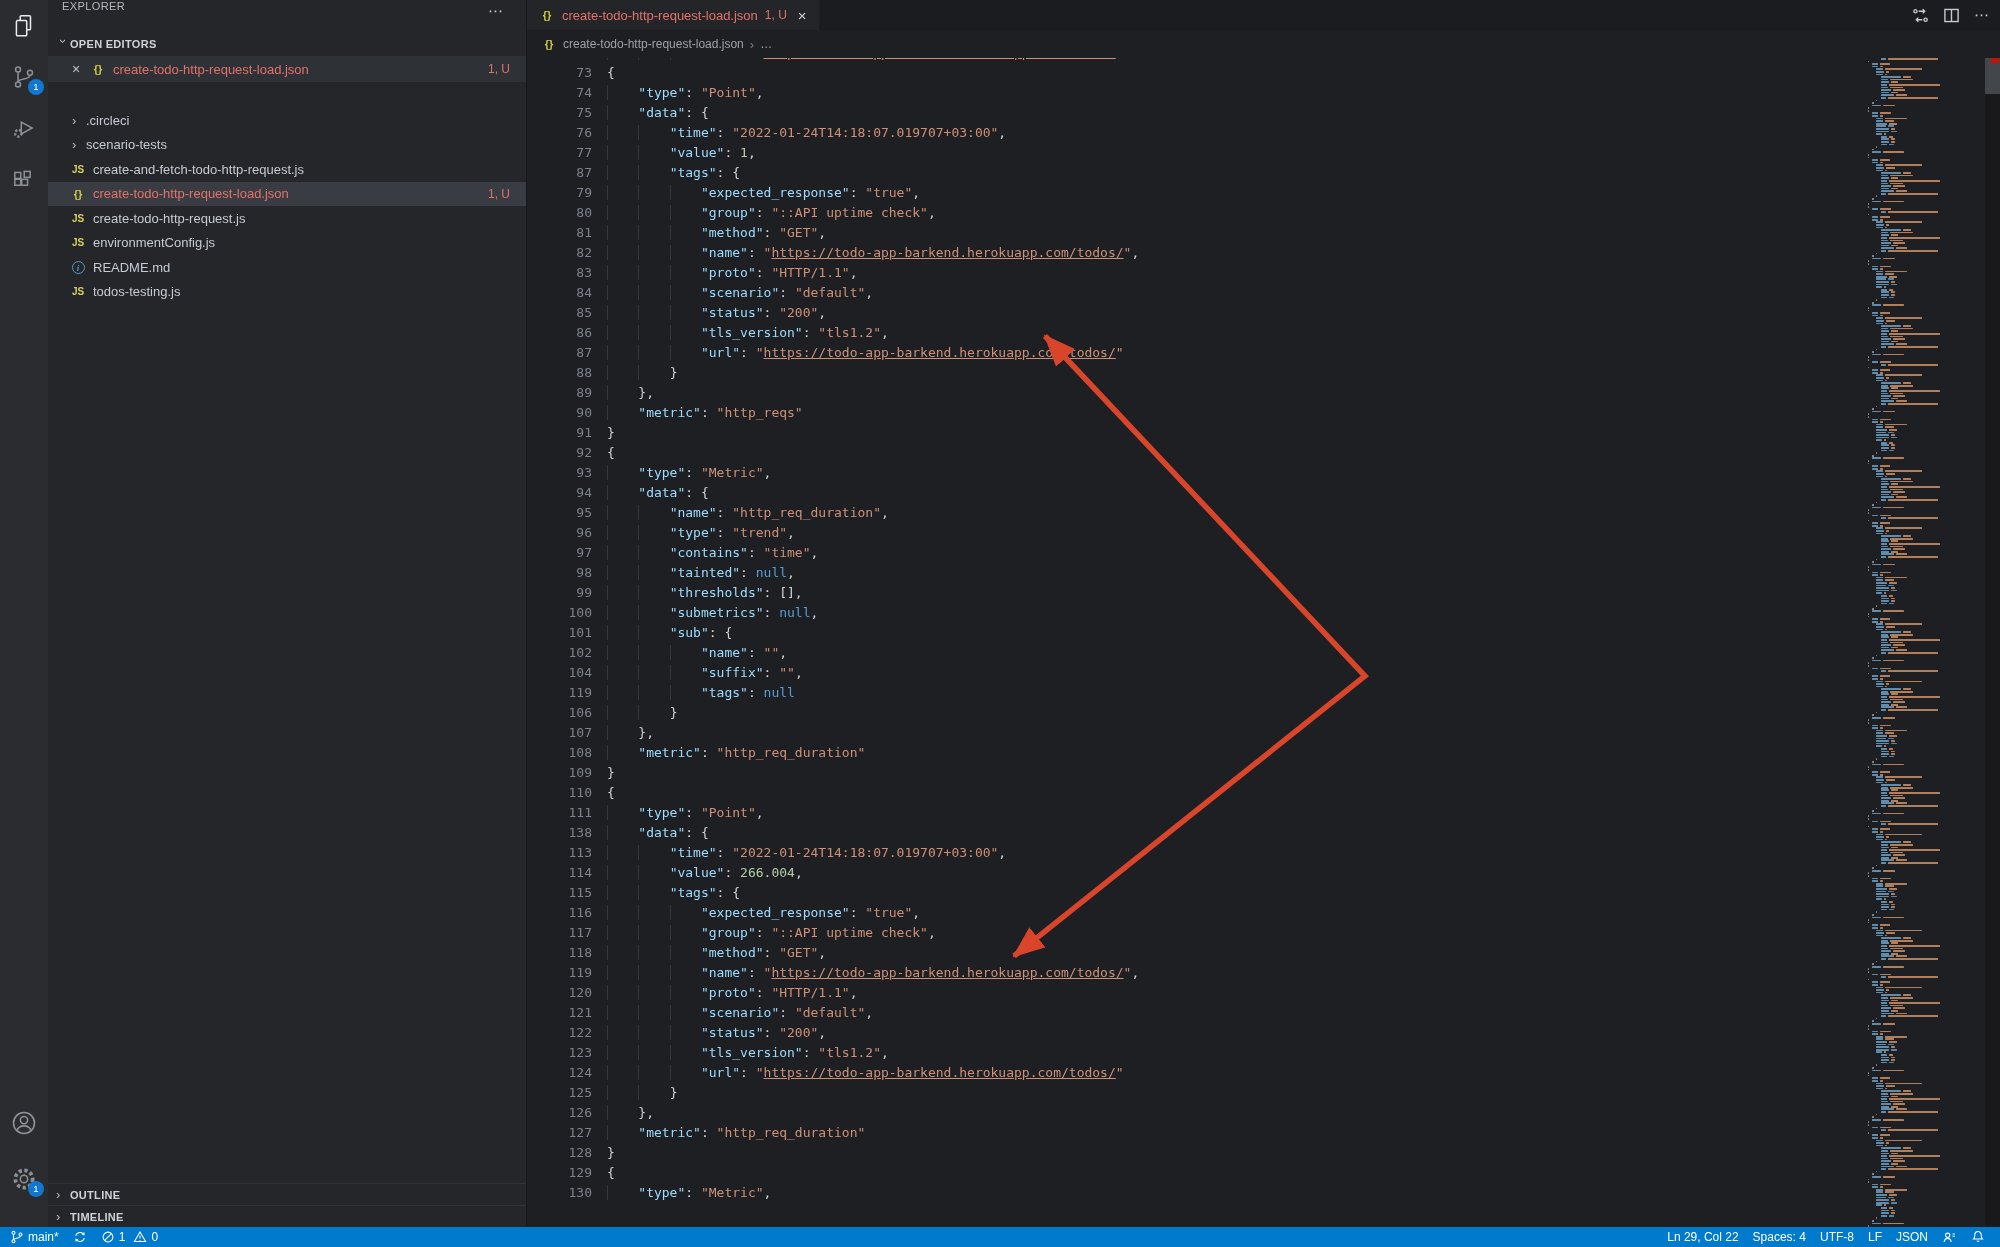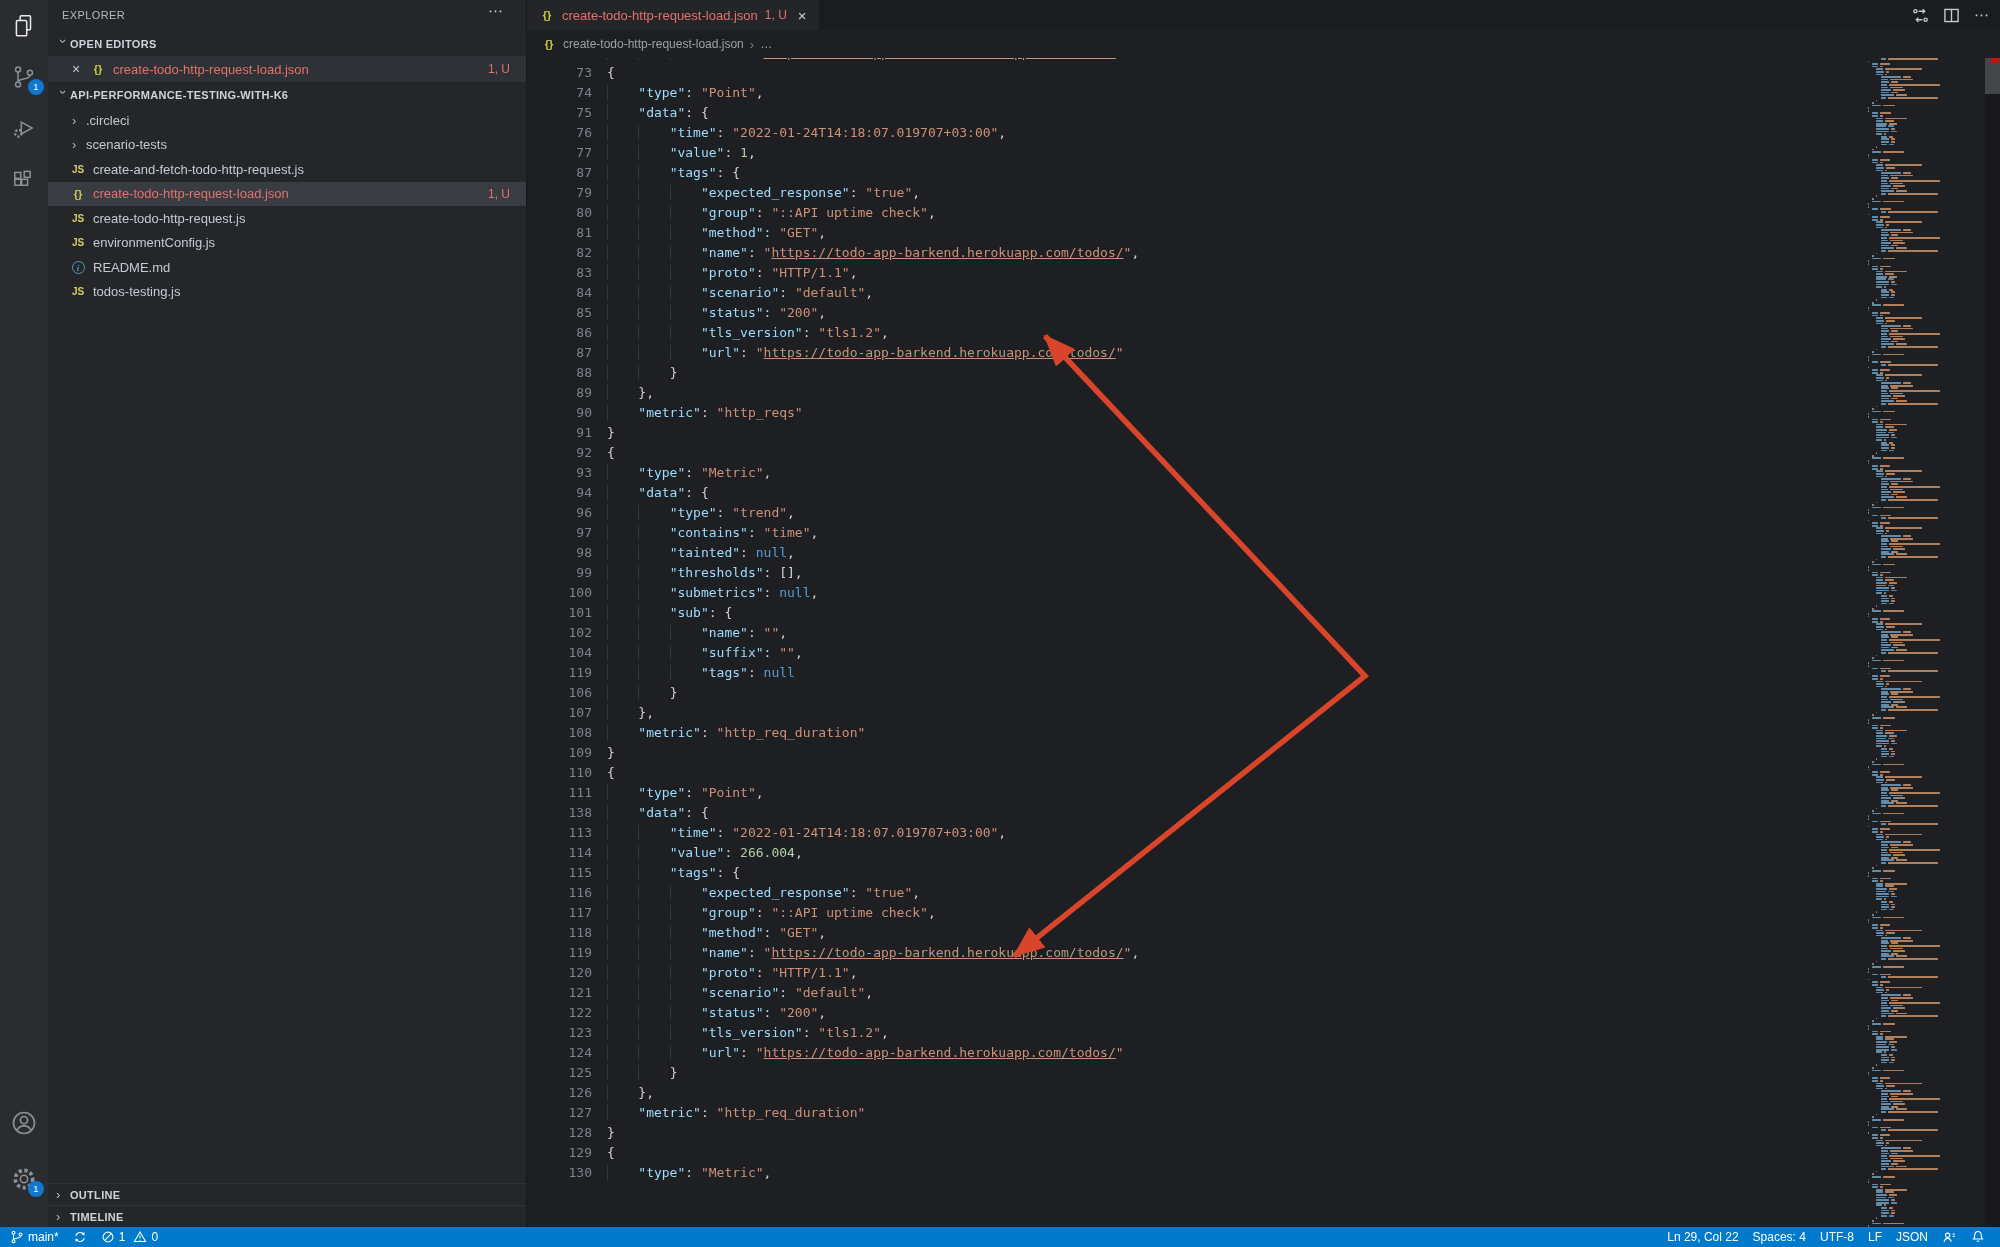--- a/index.html
+++ b/index.html
@@ -8,21 +8,21 @@
 
   
   #activity-bar { position:absolute; left:0; top:0; width:48px; bottom:20px; background:#2b2c30; z-index:5; }
   .ab-item { position:absolute; left:0; width:48px; height:44px; display:flex; align-items:center; justify-content:center; color:#8b9096; cursor:pointer; }
   .ab-item svg { stroke:#8b9096; fill:none; stroke-width:1.4; }
   .ab-item.active svg { stroke:#e8eaee; }
   .ab-badge { position:absolute; right:4px; bottom:4px; min-width:16px; height:16px; border-radius:9px; background:#1177cf; color:#fff; font-size:9.5px; line-height:16px; text-align:center; font-family:"Liberation Sans",sans-serif; }
 
   
   #sidebar { position:absolute; left:48px; top:0; width:479px; bottom:20px; background:#24262a; border-right:1px solid #17181b; z-index:4; overflow:hidden; }
-  #sidebar-title-row { position:absolute; top:0; left:0; right:0; height:30px; display:flex; align-items:center; }
+  #sidebar-title-row { position:absolute; top:0; left:0; right:0; height:30px; display:flex; }
   #sidebar-title { margin-left:14px; font-size:11px; color:#b4b8bd; letter-spacing:.4px; }
   #sidebar-more { position:absolute; right:22px; top:2px; font-size:15px; color:#c7cbd1; letter-spacing:1px; cursor:pointer; }
   .section-header { display:flex; align-items:center; height:24px; font-size:11px; font-weight:bold; color:#cfd3d9; letter-spacing:.3px; cursor:pointer; }
   .section-header .chev, .tree-item .chev { display:inline-block; width:14px; margin-left:8px; color:#b9bdc3; font-size:13px; font-weight:normal; }
   .chev.open { transform:rotate(90deg); transform-origin:45% 55%; }
   #open-editors-header { position:absolute; top:32px; left:0; right:0; }
   #open-editors-list { position:absolute; top:56px; left:0; right:0; }
   .oe-item { display:flex; align-items:center; height:26px; background:#2e3136; cursor:pointer; }
   .oe-close { width:16px; margin-left:20px; color:#c3c7cd; font-size:14px; text-align:center; }
   .row-badge { margin-left:auto; margin-right:16px; font-size:12px; color:#e2726a; }
@@ -149,24 +149,20 @@
     <span>OPEN EDITORS</span>
   </div>
   <div id="open-editors-list">
       <div class="oe-item">
         <span class="oe-close">×</span>
         <span class="fi json">{}</span>
         <span class="oe-label">create-todo-http-request-load.json</span>
         <span class="row-badge">1, U</span>
       </div>
     </div>
-  <div id="workspace-header" class="section-header">
-    <span class="chev open">›</span>
-    <span>API-PERFORMANCE-TESTING-WITH-K6</span>
-  </div>
   <div id="tree">
       <div class="tree-item">
         <span class="chev" style="margin-left: 24px;">›</span>
         <span class="label">.circleci</span>
       </div>
       <div class="tree-item">
         <span class="chev" style="margin-left: 24px;">›</span>
         <span class="label">scenario-tests</span>
       </div>
       <div class="tree-item">
@@ -255,20 +251,21 @@
         <div class="code-line"><span class="ln">85</span><span class="lc"><span class="ind">    </span><span class="ind">    </span><span class="ind">    </span><span class="k">"status"</span>: <span class="s">"200"</span>,</span></div>
         <div class="code-line"><span class="ln">86</span><span class="lc"><span class="ind">    </span><span class="ind">    </span><span class="ind">    </span><span class="k">"tls_version"</span>: <span class="s">"tls1.2"</span>,</span></div>
         <div class="code-line"><span class="ln">87</span><span class="lc"><span class="ind">    </span><span class="ind">    </span><span class="ind">    </span><span class="k">"url"</span>: <span class="s">"<span class="u">https://todo-app-barkend.herokuapp.com/todos/</span>"</span></span></div>
         <div class="code-line"><span class="ln">88</span><span class="lc"><span class="ind">    </span><span class="ind">    </span>}</span></div>
         <div class="code-line"><span class="ln">89</span><span class="lc"><span class="ind">    </span>},</span></div>
         <div class="code-line"><span class="ln">90</span><span class="lc"><span class="ind">    </span><span class="k">"metric"</span>: <span class="s">"http_reqs"</span></span></div>
         <div class="code-line"><span class="ln">91</span><span class="lc">}</span></div>
         <div class="code-line"><span class="ln">92</span><span class="lc">{</span></div>
         <div class="code-line"><span class="ln">93</span><span class="lc"><span class="ind">    </span><span class="k">"type"</span>: <span class="s">"Metric"</span>,</span></div>
         <div class="code-line"><span class="ln">94</span><span class="lc"><span class="ind">    </span><span class="k">"data"</span>: {</span></div>
+        <div class="code-line"><span class="ln">95</span><span class="lc"><span class="ind">    </span><span class="ind">    </span><span class="k">"name"</span>: <span class="s">"http_req_duration"</span>,</span></div>
         <div class="code-line"><span class="ln">96</span><span class="lc"><span class="ind">    </span><span class="ind">    </span><span class="k">"type"</span>: <span class="s">"trend"</span>,</span></div>
         <div class="code-line"><span class="ln">97</span><span class="lc"><span class="ind">    </span><span class="ind">    </span><span class="k">"contains"</span>: <span class="s">"time"</span>,</span></div>
         <div class="code-line"><span class="ln">98</span><span class="lc"><span class="ind">    </span><span class="ind">    </span><span class="k">"tainted"</span>: <span class="v">null</span>,</span></div>
         <div class="code-line"><span class="ln">99</span><span class="lc"><span class="ind">    </span><span class="ind">    </span><span class="k">"thresholds"</span>: [],</span></div>
         <div class="code-line"><span class="ln">100</span><span class="lc"><span class="ind">    </span><span class="ind">    </span><span class="k">"submetrics"</span>: <span class="v">null</span>,</span></div>
         <div class="code-line"><span class="ln">101</span><span class="lc"><span class="ind">    </span><span class="ind">    </span><span class="k">"sub"</span>: {</span></div>
         <div class="code-line"><span class="ln">102</span><span class="lc"><span class="ind">    </span><span class="ind">    </span><span class="ind">    </span><span class="k">"name"</span>: <span class="s">""</span>,</span></div>
         <div class="code-line"><span class="ln">104</span><span class="lc"><span class="ind">    </span><span class="ind">    </span><span class="ind">    </span><span class="k">"suffix"</span>: <span class="s">""</span>,</span></div>
         <div class="code-line"><span class="ln">119</span><span class="lc"><span class="ind">    </span><span class="ind">    </span><span class="ind">    </span><span class="k">"tags"</span>: <span class="v">null</span></span></div>
         <div class="code-line"><span class="ln">106</span><span class="lc"><span class="ind">    </span><span class="ind">    </span>}</span></div>

